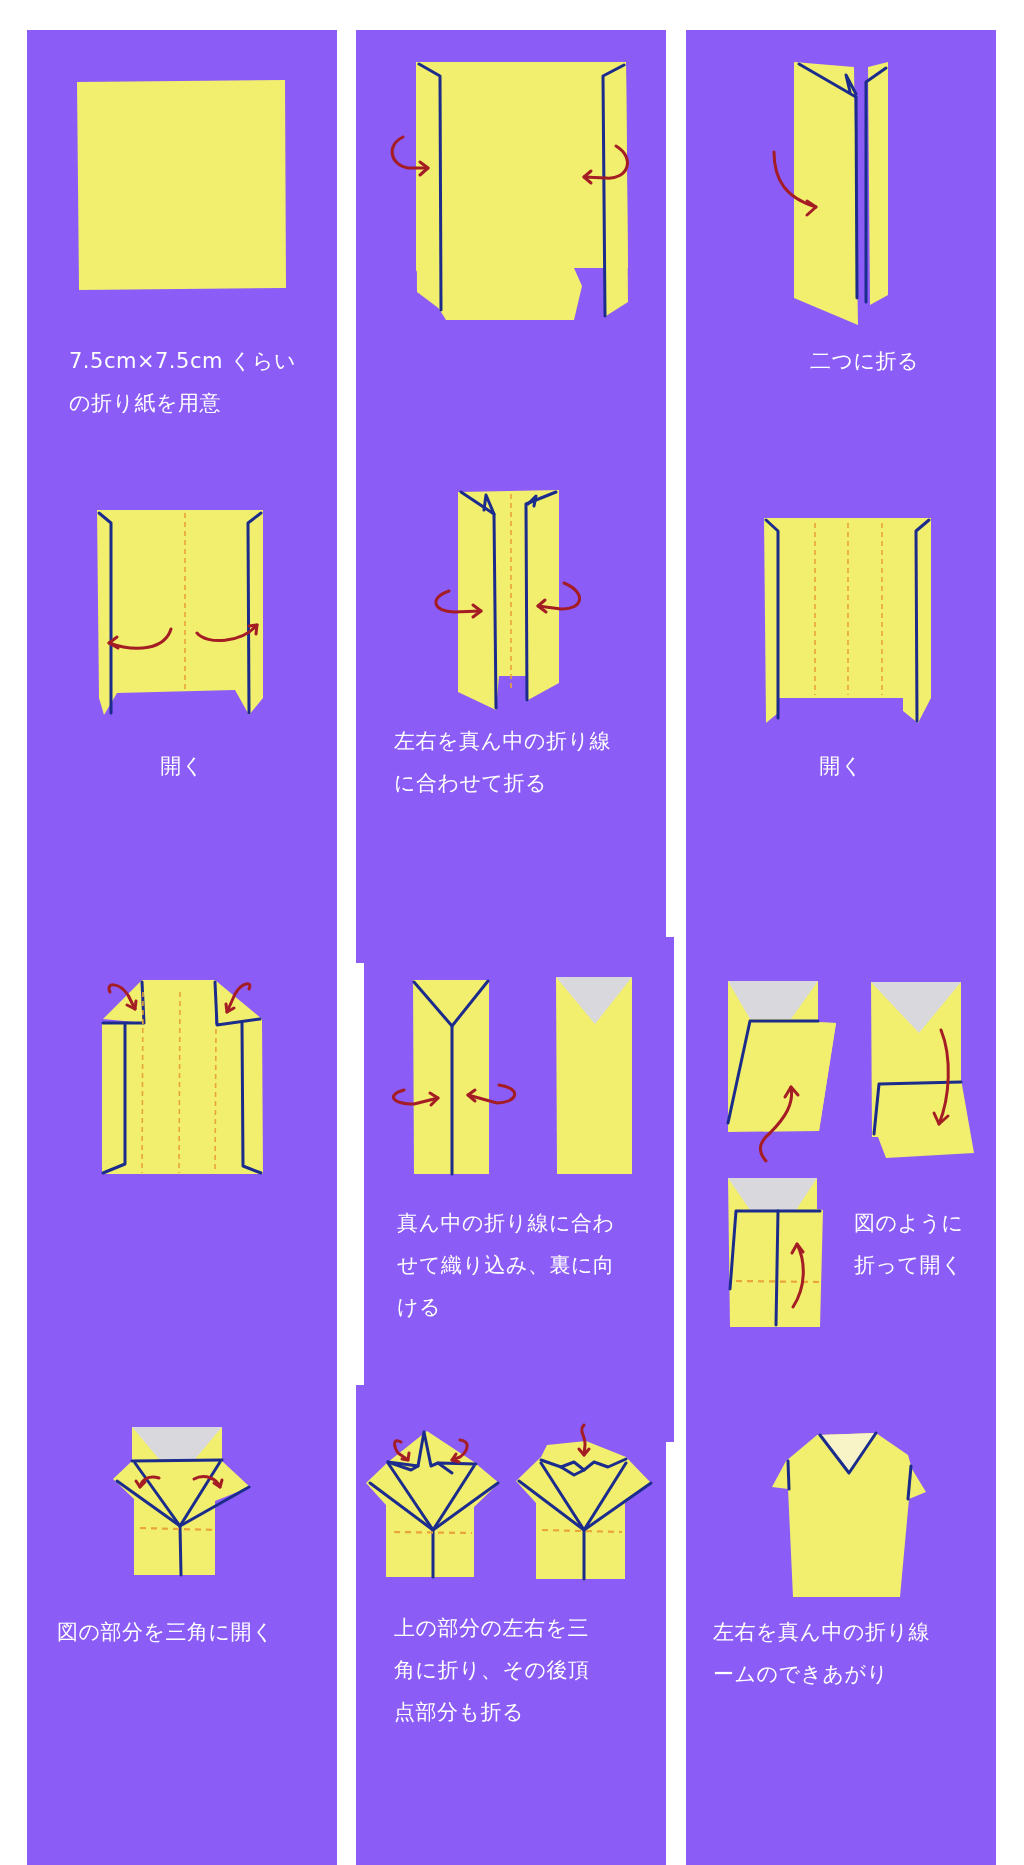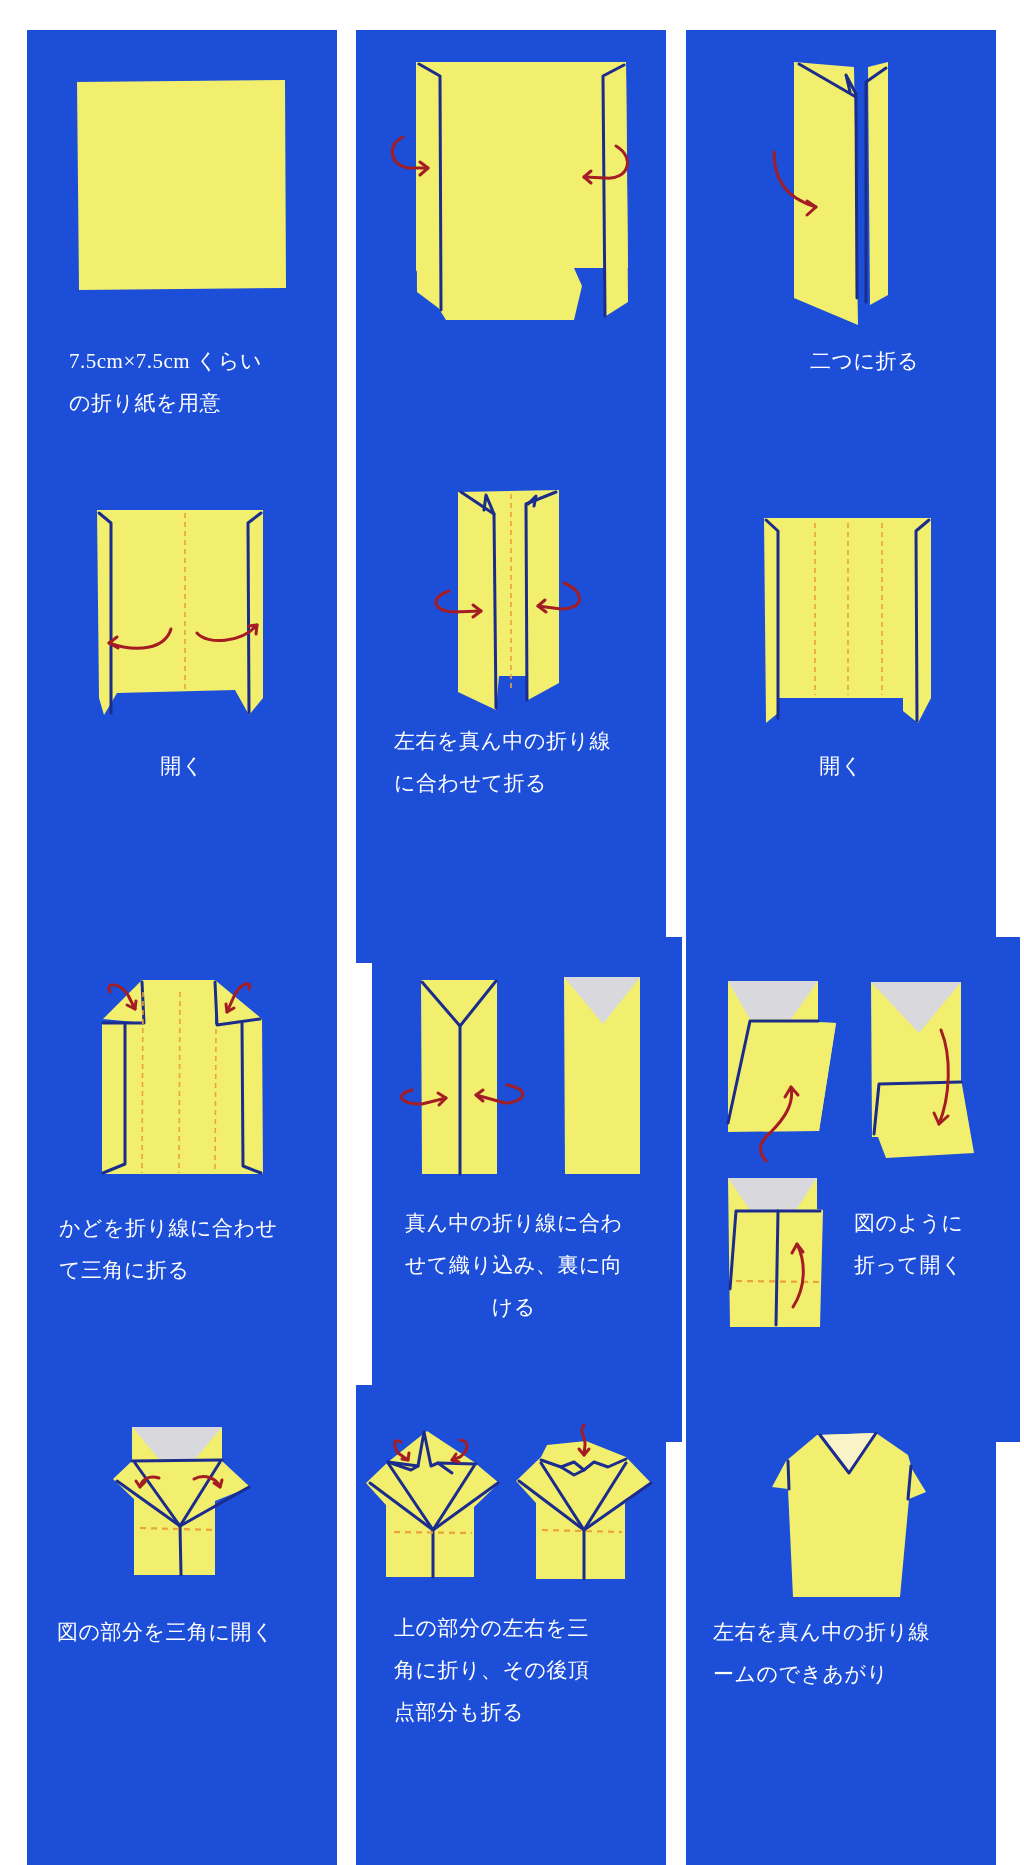--- a/index.html
+++ b/index.html
@@ -1,18 +1,18 @@
 <!DOCTYPE html>
 <html><head>
 <meta charset="utf-8">
 <style>
   html, body { margin: 0; padding: 0; background: #ffffff; }
   body { width: 1024px; height: 1865px; position: relative; overflow: hidden;
          font-family: "DejaVu Sans", "Liberation Sans", sans-serif; }
-  .panel { position: absolute; width: 310px; height: 505px; background: #1d4ed8; overflow: hidden; font-family: Liberation Serif, serif; }
+  .panel { position: absolute; width: 310px; height: 505px; background: #8b5cf6; overflow: hidden; }
   .panel svg.fig { position: absolute; left: 0; top: 0; width: 310px; height: 405px; }
   .caption { position: absolute; color: #ffffff; font-size: 21px; line-height: 42px; letter-spacing: 0.5px; white-space: pre-line; }
   .caption.center { text-align: center; left: 0; right: 0; }
   .paper { fill: #f2ee6e; }
   .grey { fill: #d9d9dd; }
   .cream { fill: #f8f4c8; }
   .crease { stroke: #1b2c8c; stroke-width: 3; fill: none; stroke-linejoin: round; stroke-linecap: round; }
   .dash { stroke: #e9a43a; stroke-width: 1.6; stroke-dasharray: 5 4; fill: none; }
   .dash2 { stroke: #e9a43a; stroke-width: 2.2; stroke-dasharray: 6 5; fill: none; }
   .arrow { stroke: #a41d24; stroke-width: 3; fill: none; stroke-linecap: round; stroke-linejoin: round; }
@@ -109,42 +109,40 @@
     <path class="crease" d="M98 88 L98 227 L76 236"></path>
     <path class="crease" d="M215 86 L216 229 L234 236"></path>
     <path class="dash" d="M116 55 L115 236"></path>
     <path class="dash" d="M153 55 L152 236"></path>
     <path class="dash" d="M189 92 L188 236"></path>
     <path class="arrow" d="M83 55 C78 45 92 45 101 58 L108 72"></path>
     <path class="arrow" d="M100 68 L108 72 L109 64"></path>
     <path class="arrow" d="M222 52 C226 44 215 45 208 57 L200 75"></path>
     <path class="arrow" d="M199 67 L200 75 L207 71"></path>
   </svg>
-  <div class="caption" style="left:32px;top:270px;">かどを折り線に合わせ
-て三角に折る</div>
-</div>
-
-<div class="panel" style="left:372px;top:937px;text-align:center;">
+</div>
+
+<div class="panel" style="left:364px;top:937px;">
   <svg class="fig" viewBox="0 0 310 405">
     <path class="paper" d="M49 43 L125 43 L125 237 L50 237 Z"></path>
     <path class="crease" d="M50 45 L88 89 L124 44"></path>
     <path class="crease" d="M88 89 L88 237"></path>
     <path class="arrow" d="M40 153 C22 158 28 167 50 167 L74 161"></path>
     <path class="arrow" d="M66 156 L74 161 L67 168"></path>
     <path class="arrow" d="M135 148 C160 152 152 166 133 166 L104 158"></path>
     <path class="arrow" d="M111 153 L104 158 L111 164"></path>
     <path class="paper" d="M192 40 L268 40 L268 237 L193 237 Z"></path>
     <path class="grey" d="M192 40 L268 40 L231 87 Z"></path>
   </svg>
   <div class="caption" style="left:33px;top:265px;">真ん中の折り線に合わ
 せて織り込み、裏に向
 ける</div>
 </div>
 
-<div class="panel" style="left:686px;top:937px;padding-left:24px;">
+<div class="panel" style="left:686px;top:937px;">
   <svg class="fig" viewBox="0 0 310 405">
 
     <path class="paper" d="M42 44 L132 44 L132 85 L150 86 L133 194 L42 195 Z"></path>
     <path class="grey" d="M42 44 L132 44 L105 82 L64 82 Z"></path>
     <path class="paper" d="M66 84 L150 86 L133 194 L44 194 Z"></path>
     <path class="crease" d="M42 186 L64 84 L132 84"></path>
     <path class="arrow" d="M80 224 C72 215 72 206 84 196 C100 180 108 166 105 150"></path>
     <path class="arrow" d="M99 160 L105 150 L112 158"></path>
 
     <path class="paper" d="M185 45 L275 45 L275 142 L288 216 L200 221 L192 200 L186 200 Z"></path>

